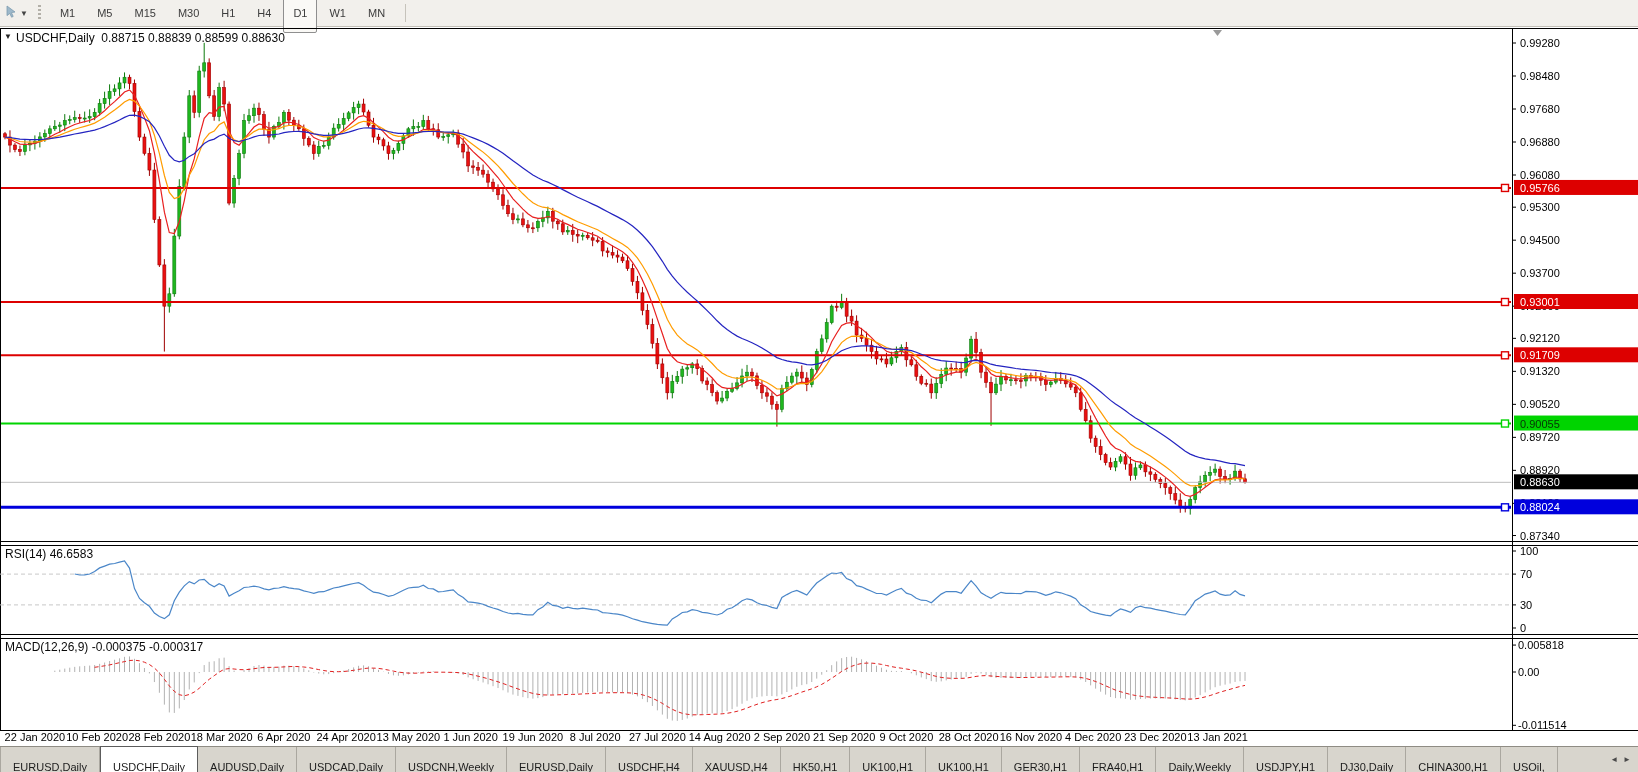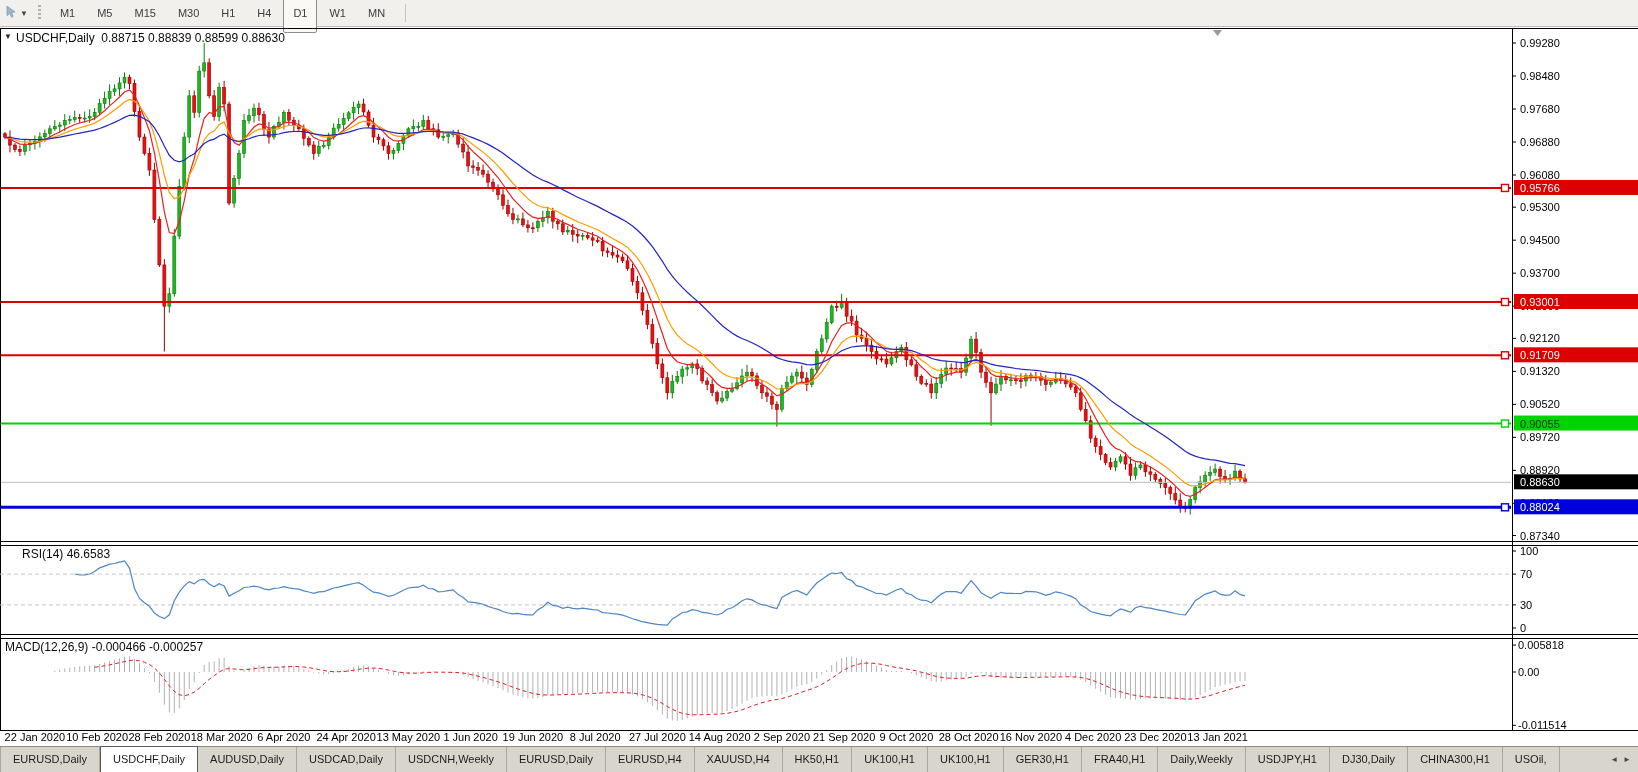--- a/index.html
+++ b/index.html
@@ -14,26 +14,26 @@
         background:repeating-linear-gradient(180deg,#b3b0a8 0 2px,rgba(0,0,0,0) 2px 4px)}
   .tf{font-size:11px;color:#3c3c3c;padding:4px 10px;margin:0 1px;cursor:default;user-select:none}
   .tf.active{border:1px solid #8f8f8f;border-radius:2px;background:#faf9f6;padding:13px 9px}
   .tb-sep{width:1px;height:18px;background:#c6c3bb;margin:0 9px}
   
   #chart-wrap{position:absolute;top:27px;left:0;width:1638px;height:719px}
   #cv{position:absolute;top:0;left:0}
   .pane-title{position:absolute;font-size:12px;color:#0a0a0a;white-space:pre}
   #main-title{top:4px;left:16px}
   #main-tri{position:absolute;top:5px;left:4px;font-size:8px;color:#222}
-  #rsi-title{top:520px;left:22px}
+  #rsi-title{top:520px;left:5px}
   #macd-title{top:613px;left:5px}
   
   #tabbar{position:absolute;top:746px;left:0;width:1638px;height:26px;background:#d8d5cd;
           border-top:1px solid #8f8c84;display:flex;align-items:stretch;font-size:11px;box-sizing:border-box}
-  .tab{padding:0 12px;line-height:24px;color:#1c1c1c;border-right:1px solid #aaa79f;white-space:nowrap}
+  .tab{padding:8px 12px;line-height:24px;color:#1c1c1c;border-right:1px solid #aaa79f;white-space:nowrap}
   .tab:first-child{border-left:1px solid #aaa79f}
   .tab.active{background:#fff;font-weight:normal;border:1px solid #5c5c5c;border-bottom:none;margin-top:-1px}
   #tab-arrows{margin-left:auto;display:flex;align-items:center;gap:5px;padding:0 7px;color:#4a4a4a;font-size:8px}
 </style>
 </head>
 <body>
 
 <div id="toolbar">
   <div class="tb-icons">
     <span>
@@ -907,32 +907,32 @@
       <text x="906.3800000000001" y="714" font-size="11" fill="#000" font-family="Liberation Sans,sans-serif" text-anchor="middle">9 Oct 2020</text>
       <text x="968.6300000000001" y="714" font-size="11" fill="#000" font-family="Liberation Sans,sans-serif" text-anchor="middle">28 Oct 2020</text>
       <text x="1030.88" y="714" font-size="11" fill="#000" font-family="Liberation Sans,sans-serif" text-anchor="middle">16 Nov 2020</text>
       <text x="1093.13" y="714" font-size="11" fill="#000" font-family="Liberation Sans,sans-serif" text-anchor="middle">4 Dec 2020</text>
       <text x="1155.38" y="714" font-size="11" fill="#000" font-family="Liberation Sans,sans-serif" text-anchor="middle">23 Dec 2020</text>
       <text x="1217.63" y="714" font-size="11" fill="#000" font-family="Liberation Sans,sans-serif" text-anchor="middle">13 Jan 2021</text>
     </svg>
   <div class="pane-title" id="main-tri">▼</div>
   <div class="pane-title" id="main-title">USDCHF,Daily  0.88715 0.88839 0.88599 0.88630</div>
   <div class="pane-title" id="rsi-title">RSI(14) 46.6583</div>
-  <div class="pane-title" id="macd-title">MACD(12,26,9) -0.000466 -0.000257</div>
+  <div class="pane-title" id="macd-title">MACD(12,26,9) -0.000375 -0.000317</div>
 </div>
 
 <div id="tabbar">
   <div id="tabs" style="display:flex">
       <div class="tab">EURUSD,Daily</div>
       <div class="tab active">USDCHF,Daily</div>
       <div class="tab">AUDUSD,Daily</div>
       <div class="tab">USDCAD,Daily</div>
       <div class="tab">USDCNH,Weekly</div>
       <div class="tab">EURUSD,Daily</div>
-      <div class="tab">EURUSD,H4</div>
+      <div class="tab">USDCHF,H4</div>
       <div class="tab">XAUUSD,H4</div>
       <div class="tab">HK50,H1</div>
       <div class="tab">UK100,H1</div>
       <div class="tab">UK100,H1</div>
       <div class="tab">GER30,H1</div>
       <div class="tab">FRA40,H1</div>
       <div class="tab">Daily,Weekly</div>
       <div class="tab">USDJPY,H1</div>
       <div class="tab">DJ30,Daily</div>
       <div class="tab">CHINA300,H1</div>

